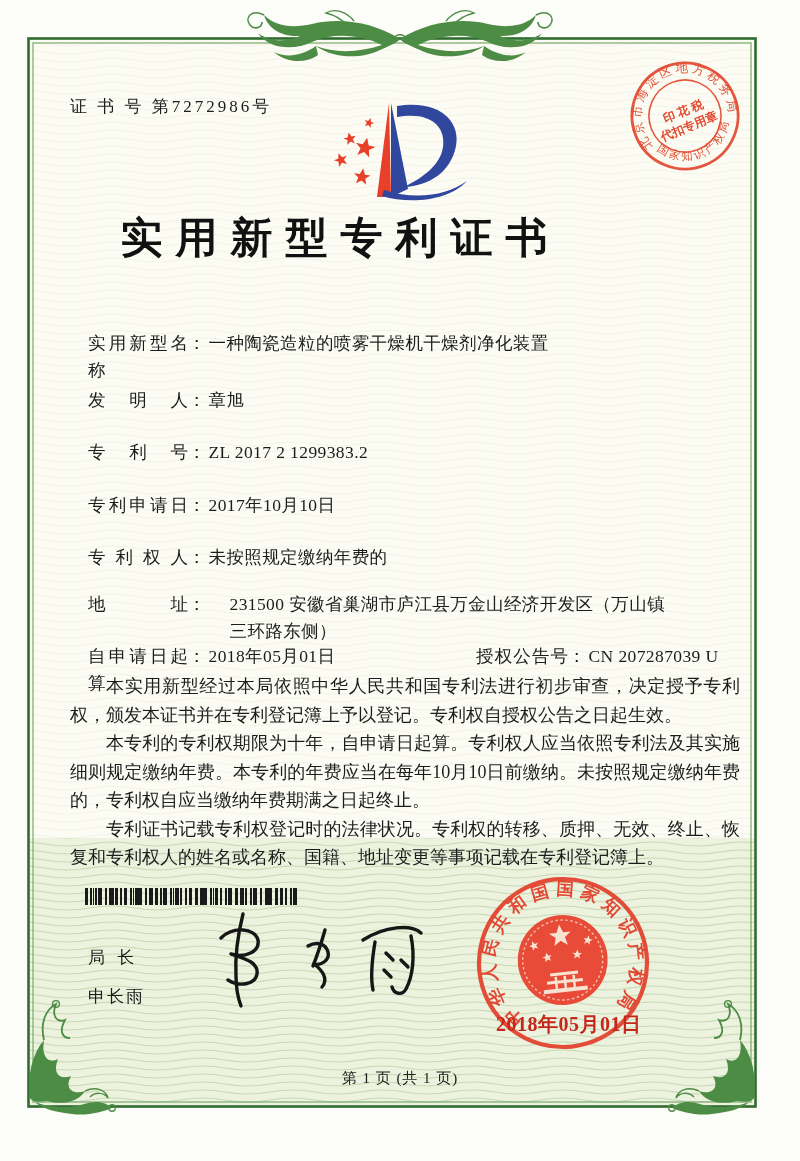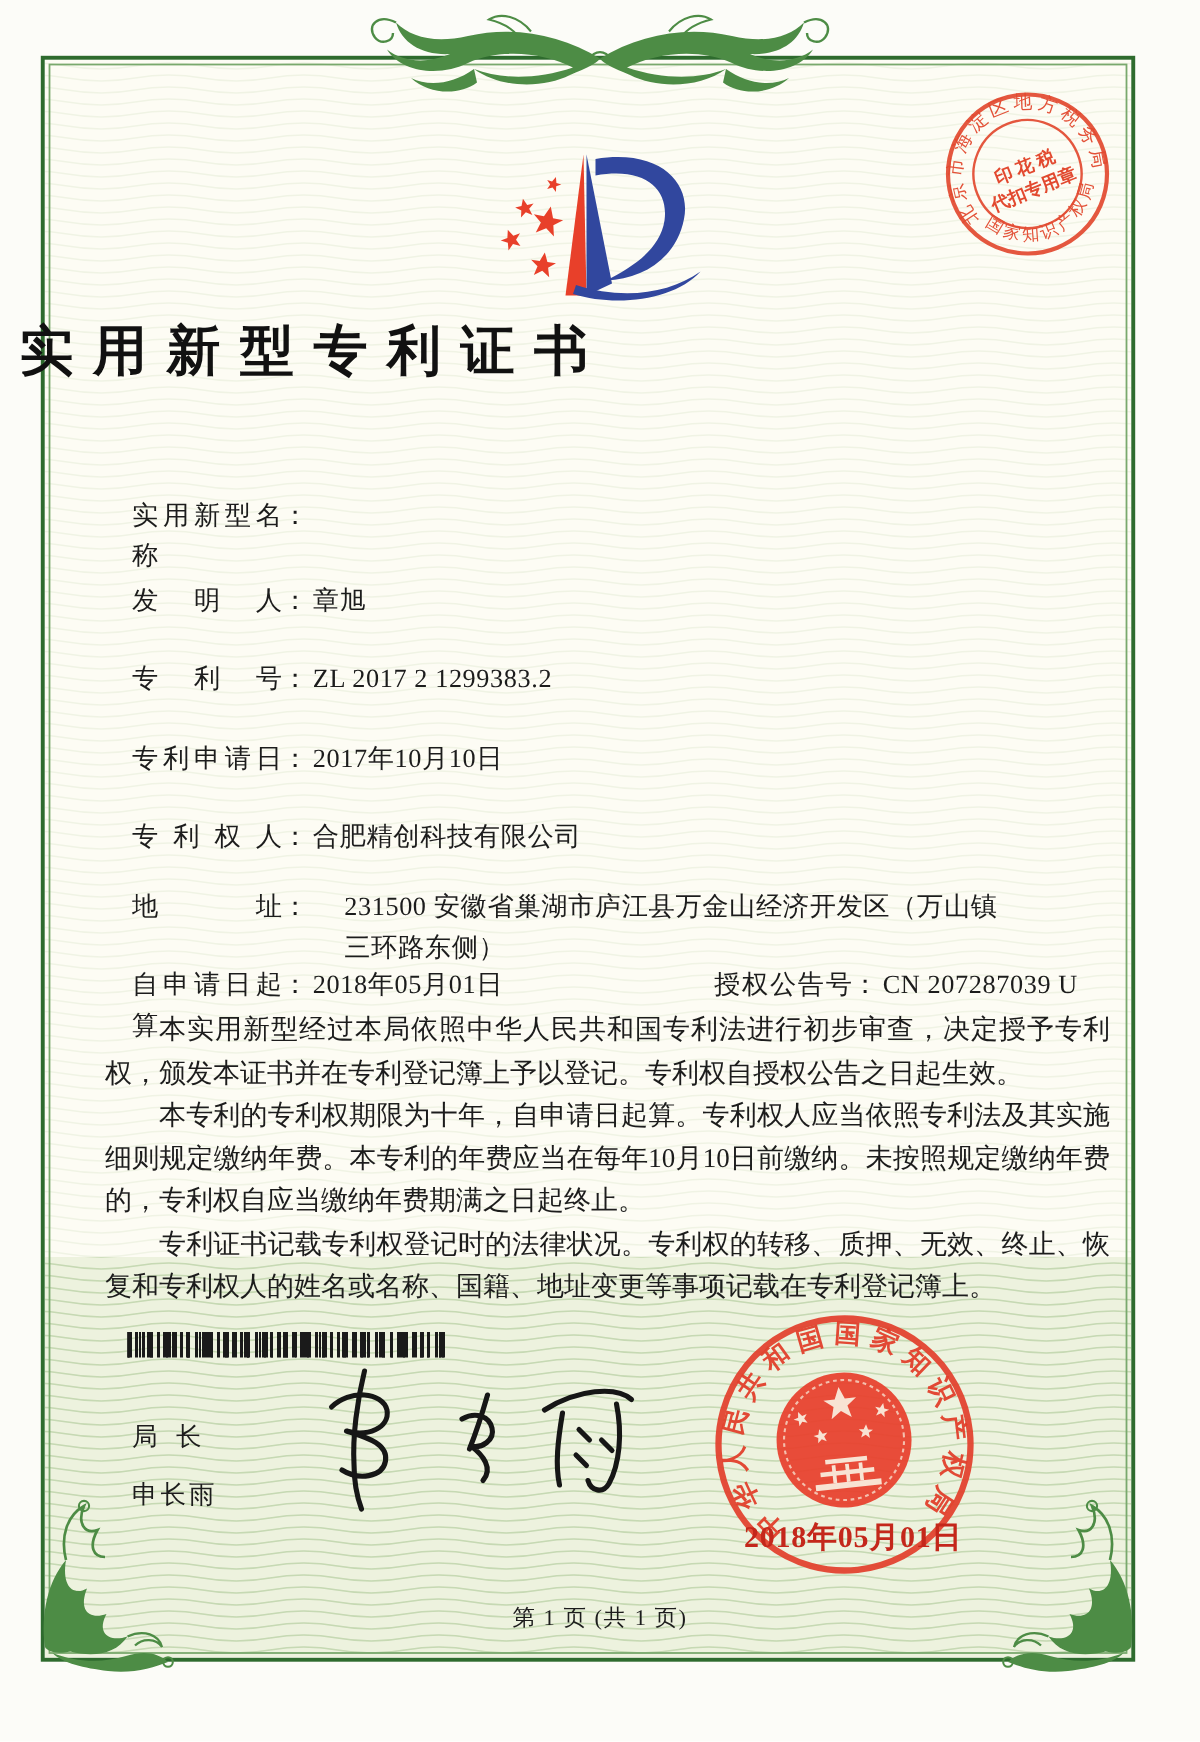--- a/index.html
+++ b/index.html
@@ -2,22 +2,22 @@
 <html><head>
 <meta charset="utf-8">
 <style>
   html,body{margin:0;padding:0;background:#ffffff;}
   .page{
     position:relative;width:800px;height:1161px;background:#fcfcf8;overflow:hidden;
     font-family:"Liberation Serif","DejaVu Serif",serif;color:#1c1c1c;
   }
   .deco{position:absolute;left:0;top:0;width:800px;height:1161px;pointer-events:none;}
   .cert-no{position:absolute;left:70px;top:95px;font-size:17px;letter-spacing:3px;}
-  .title{position:absolute;left:0;top:210px;width:668px;margin:0;text-align:left;
-         font-size:36px;font-weight:bold;letter-spacing:13px;text-indent:13px;color:#111;}
+  .title{position:absolute;left:0;top:210px;width:668px;margin:0;text-align:center;
+         font-size:42px;font-weight:bold;letter-spacing:13px;text-indent:13px;color:#111;}
   .row{position:absolute;left:88px;display:flex;font-size:17.5px;line-height:27px;}
   .lbl{width:100px;text-align:justify;text-align-last:justify;}
   .colon{margin-right:3px;}
   .val{letter-spacing:0.4px;}
   .val-addr{width:448px;letter-spacing:0.4px;margin-left:21px;}
   .grant-right{position:absolute;left:476px;top:643px;display:flex;font-size:17.5px;line-height:27px;}
   .lbl2{width:92px;text-align:justify;text-align-last:justify;}
   .bodytext{position:absolute;left:70px;top:672px;width:670px;font-size:18px;line-height:28.5px;text-align:justify;}
   .bodytext p{margin:0;text-indent:2em;}
   .barcode{position:absolute;left:85px;top:888px;width:214px;height:17px;
@@ -142,26 +142,28 @@
       <path d="M170,42 C167,60 165,76 168,90"></path>
       <path d="M206,36 C210,56 208,76 201,89 C197,96 189,94 187,87"></path>
       <path d="M181,53 l7,7"></path>
       <path d="M196,60 l7,7"></path>
       <path d="M179,70 l7,7"></path>
     </g>
   </svg>
 
   <div class="txtlayer">
 
+    <div class="cert-no">证 书 号 第7272986号</div>
 
     <h1 class="title">实用新型专利证书</h1>
 
     <div class="row" style="top:330px">
       <span class="lbl">实用新型名称</span>
         <span class="colon">：</span>
+      <span class="val">一种陶瓷造粒的喷雾干燥机干燥剂净化装置</span>
     </div>
 
     <div class="row" style="top:387px">
       <span class="lbl">发明人</span>
         <span class="colon">：</span>
       <span class="val">章旭</span>
     </div>
 
     <div class="row" style="top:439px">
       <span class="lbl">专利号</span>
@@ -171,21 +173,21 @@
 
     <div class="row" style="top:492px">
       <span class="lbl">专利申请日</span>
         <span class="colon">：</span>
       <span class="val">2017年10月10日</span>
     </div>
 
     <div class="row" style="top:544px">
       <span class="lbl">专利权人</span>
         <span class="colon">：</span>
-      <span class="val">合肥精创科技有限公司</span>
+      <span class="val">未按照规定缴纳年费的</span>
     </div>
 
     <div class="row" style="top:591px">
       <span class="lbl">地址</span>
         <span class="colon">：</span>
       <span class="val-addr">231500 安徽省巢湖市庐江县万金山经济开发区（万山镇三环路东侧）</span>
     </div>
 
     <div class="row" style="top:643px">
       <span class="lbl">自申请日起算</span>

